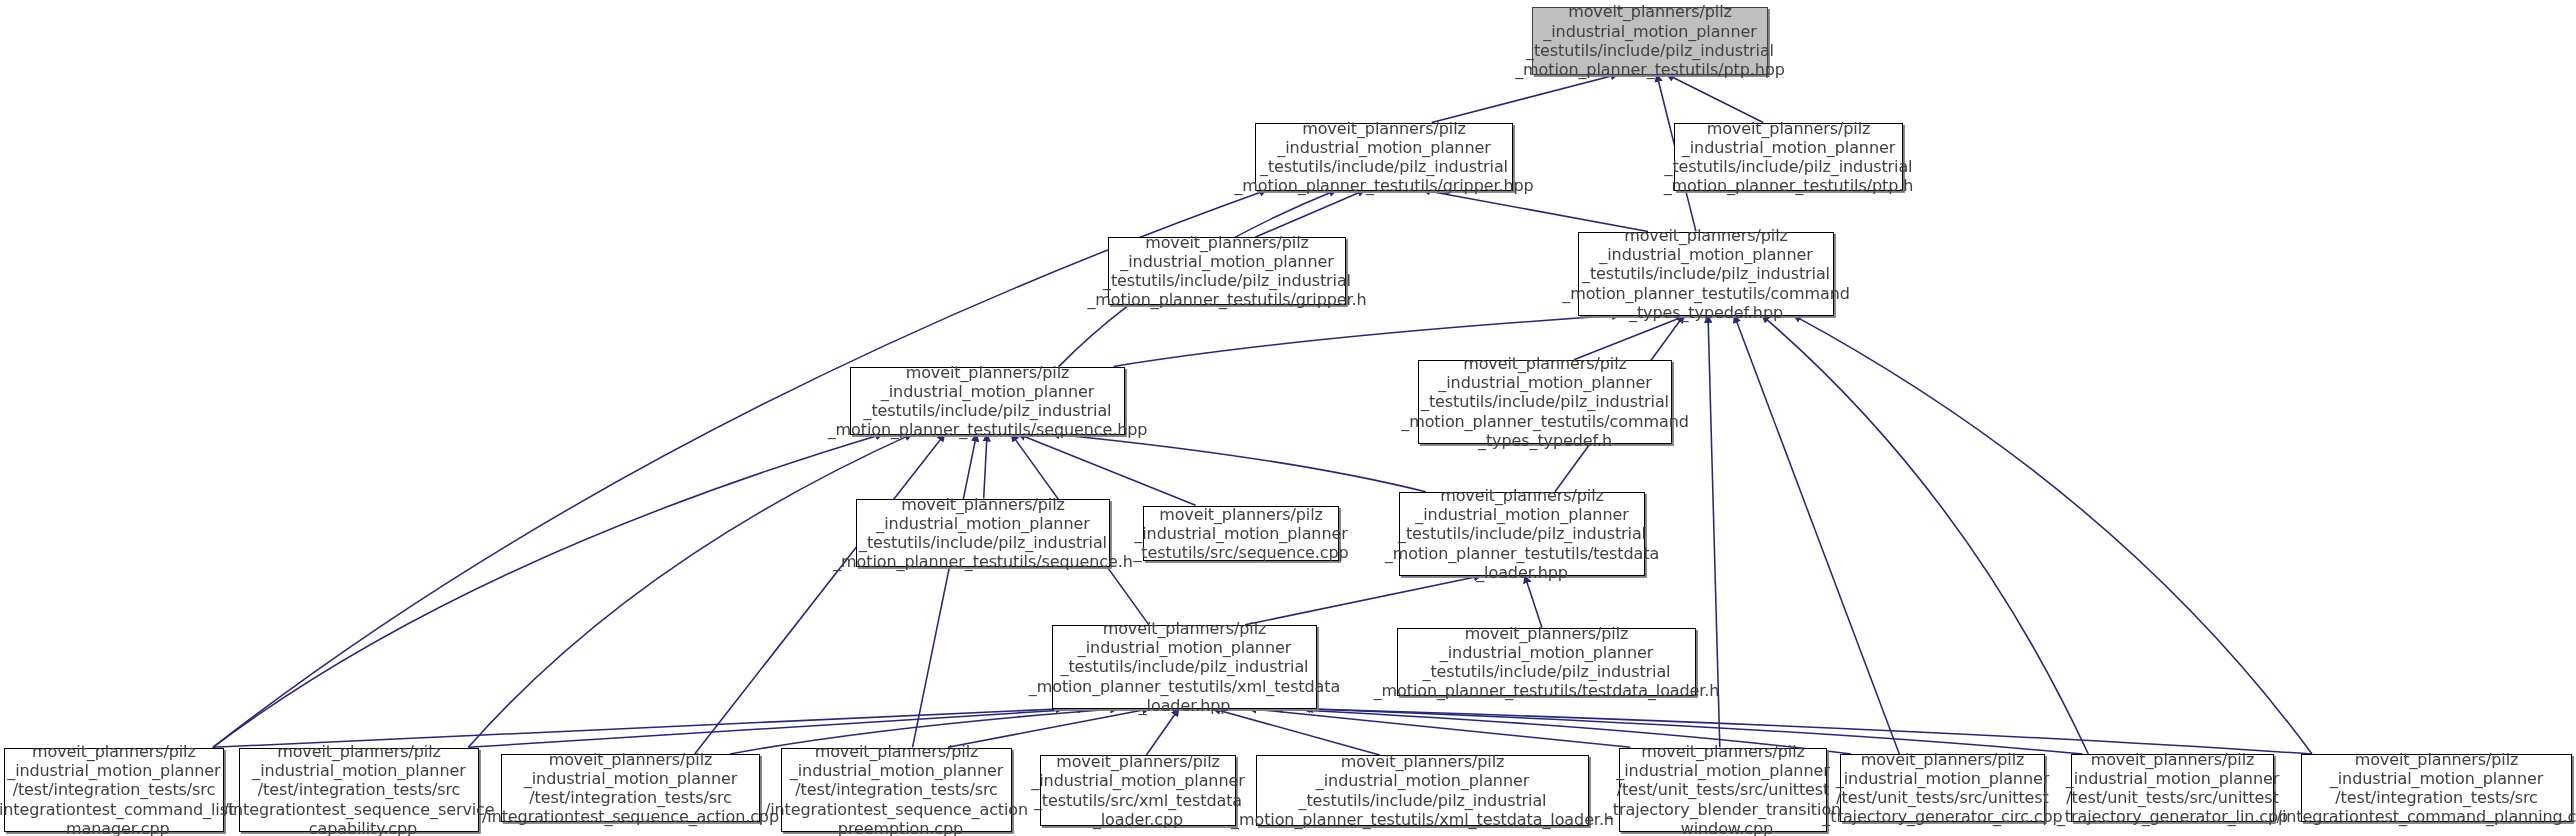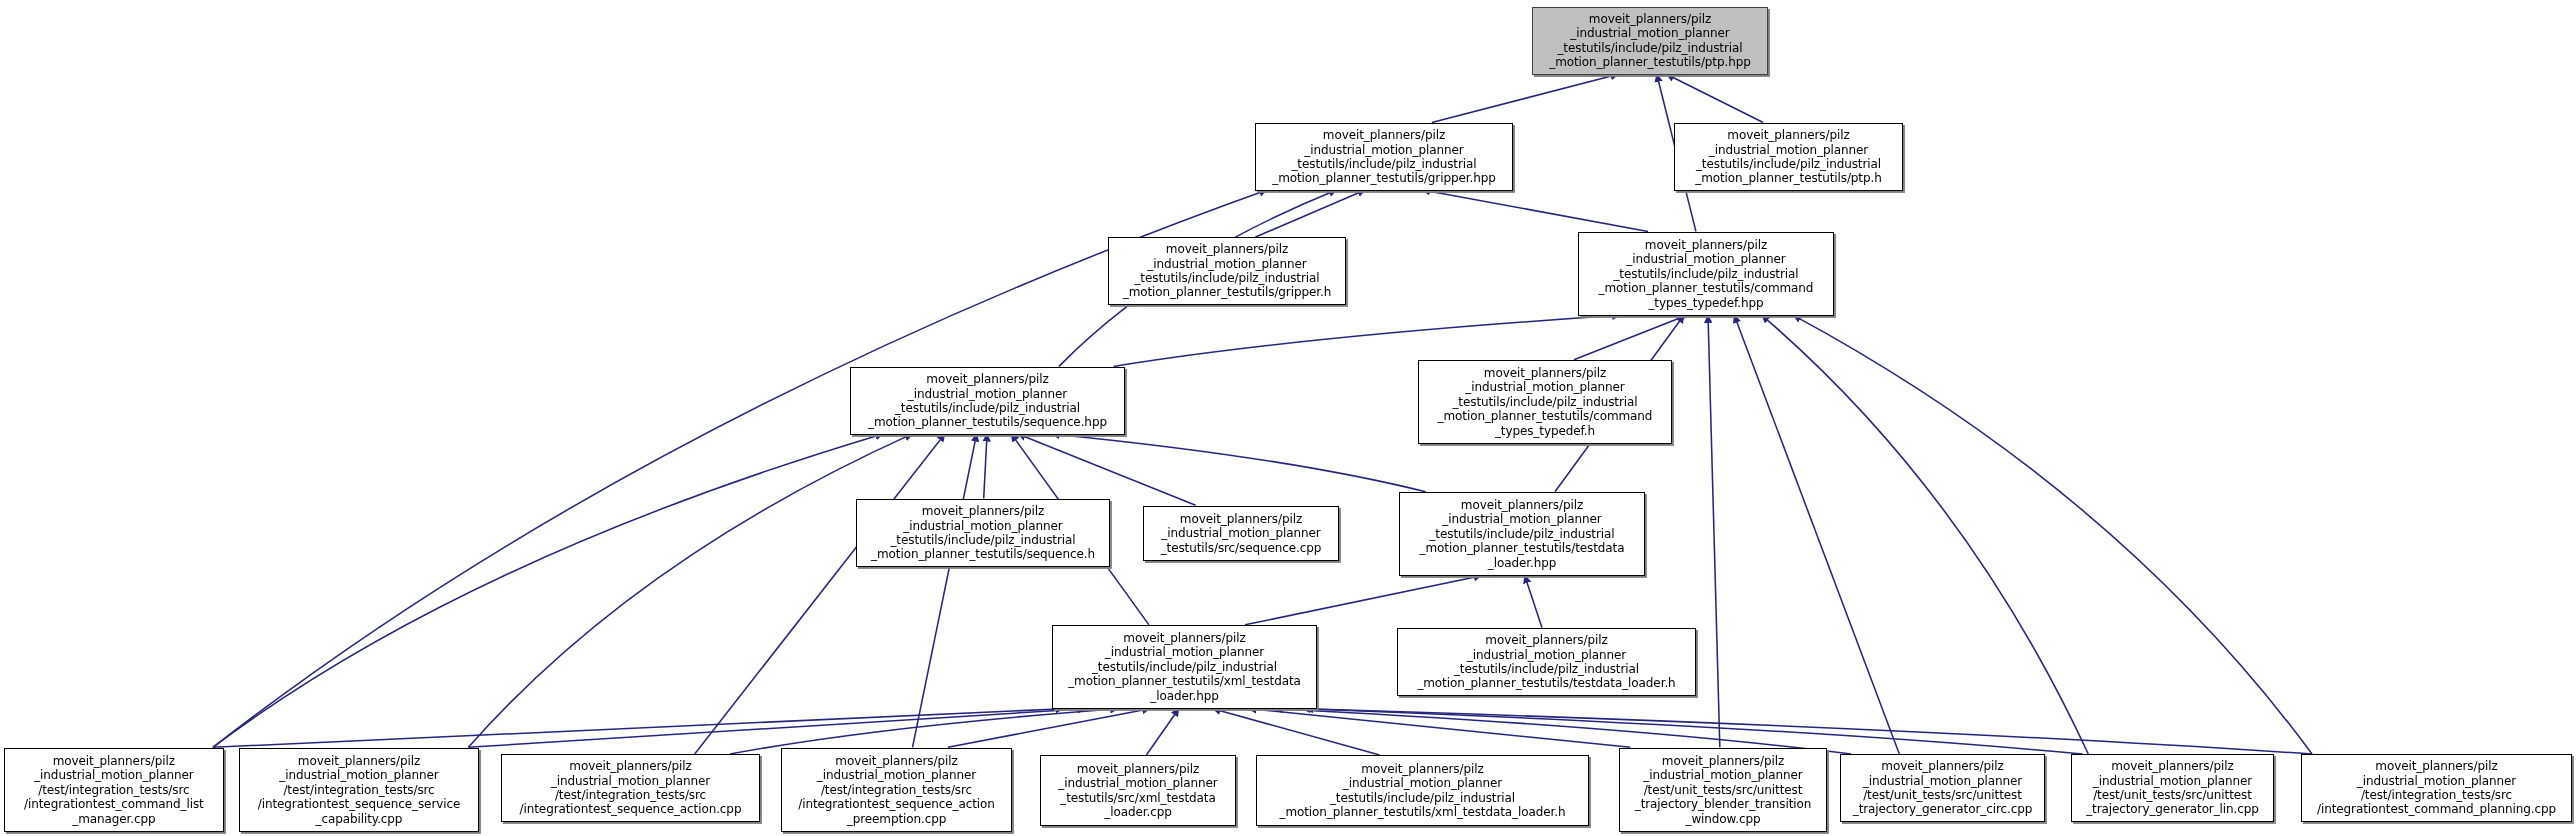--- a/index.html
+++ b/index.html
@@ -25,22 +25,22 @@
   }
   .node {
     position: absolute;
     box-sizing: border-box;
     border: 1px solid #000000;
     background: #ffffff;
     display: flex;
     align-items: center;
     justify-content: center;
     text-align: center;
-    color: #000000;
-    font-size: 12px;
+    color: #404040;
+    font-size: 16px;
     line-height: 1.20;
     letter-spacing: -0.1px;
     white-space: pre-line;
     padding: 1.9px 3.9px;
     z-index: 2;
   }
   .node.root {
     background: #bfbfbf;
     border: 1px solid #404040;
   }

